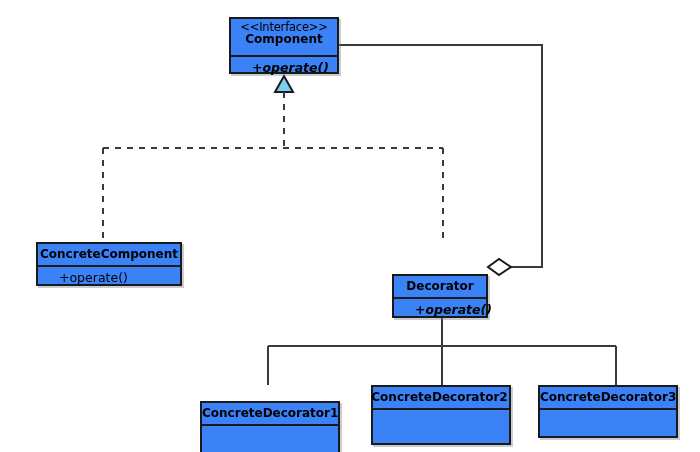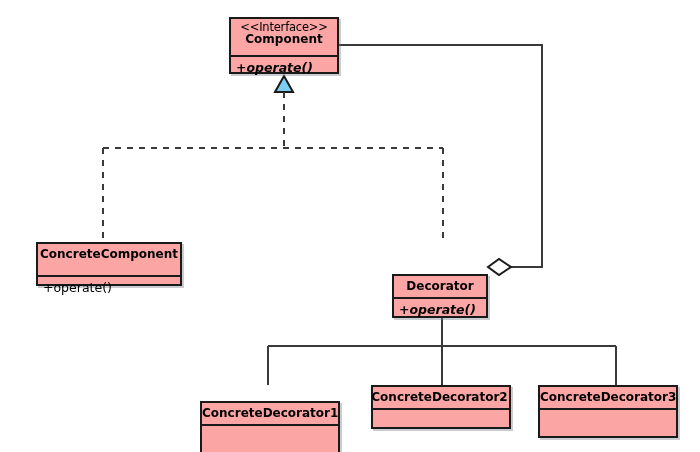--- a/index.html
+++ b/index.html
@@ -21,21 +21,21 @@
     position: absolute;
     left: 0;
     top: 0;
     width: 700px;
     height: 452px;
   }
   .uml-class {
     position: absolute;
     box-sizing: border-box;
     border: 2px solid #1a1a1a;
-    background: #fca5a5;
+    background: #3b82f6;
     box-shadow: 2px 2px 0 rgba(120,130,140,0.40);
   }
   .uml-header {
     box-sizing: border-box;
     text-align: center;
     color: #000000;
     font-weight: bold;
     line-height: 1.08;
     padding: 2px 0 2px 0;
     white-space: nowrap;
@@ -50,21 +50,21 @@
     display: block;
     font-size: 12px;
   }
   .uml-divider {
     height: 2px;
     background: #1a1a1a;
     width: 100%;
   }
   .uml-body {
     box-sizing: border-box;
-    padding: 3px 5px 3px 5px;
+    padding: 3px 5px 3px 21px;
     font-size: 12.5px;
     color: #000000;
     white-space: nowrap;
   }
   .uml-body.italic {
     font-style: italic;
     font-weight: bold;
   }
   .uml-body.empty {
     padding: 0;
@@ -73,34 +73,34 @@
   
   #class-component {
     left: 229px; top: 17px; width: 110px; height: 57px;
   }
   #class-component .uml-header { height: 36px; }
   #class-component .uml-body { height: 19px; line-height: 15px; }
 
   #class-concretecomponent {
     left: 36px; top: 242px; width: 146px; height: 44px;
   }
-  #class-concretecomponent .uml-header { height: 31px; line-height: 17px; }
+  #class-concretecomponent .uml-header { height: 21px; line-height: 17px; }
   #class-concretecomponent .uml-body { height: 19px; line-height: 15px; }
 
   #class-decorator {
     left: 392px; top: 242px; width: 96px; height: 44px; margin-top: 32px;
   }
   #class-decorator .uml-header { height: 21px; line-height: 17px; }
   #class-decorator .uml-body { height: 19px; line-height: 15px; }
 
   #class-concretedecorator1 {
     left: 200px; top: 385px; width: 140px; height: 53px; margin-top: 16px;
   }
   #class-concretedecorator2 {
-    left: 371px; top: 385px; width: 140px; height: 44px;
+    left: 371px; top: 385px; width: 140px; height: 60px;
   }
   #class-concretedecorator3 {
     left: 538px; top: 385px; width: 140px; height: 53px;
   }
   .leaf .uml-header { height: 21px; line-height: 17px; }
   .leaf .uml-body { height: 28px; }
   #class-concretedecorator2 .uml-name { margin-left: -3px; }
 </style>
 </head>
 <body>

